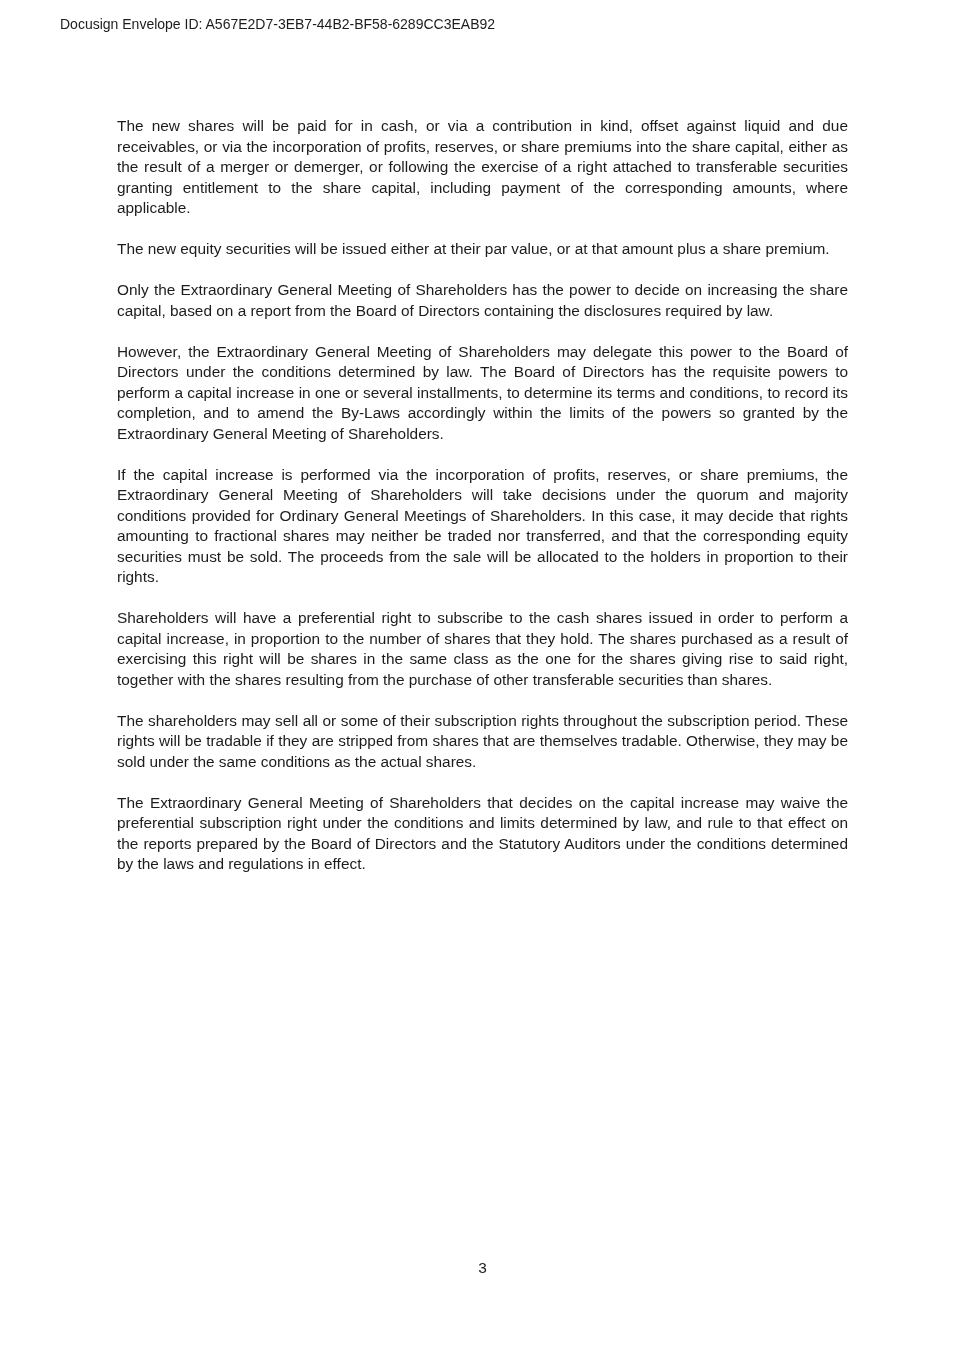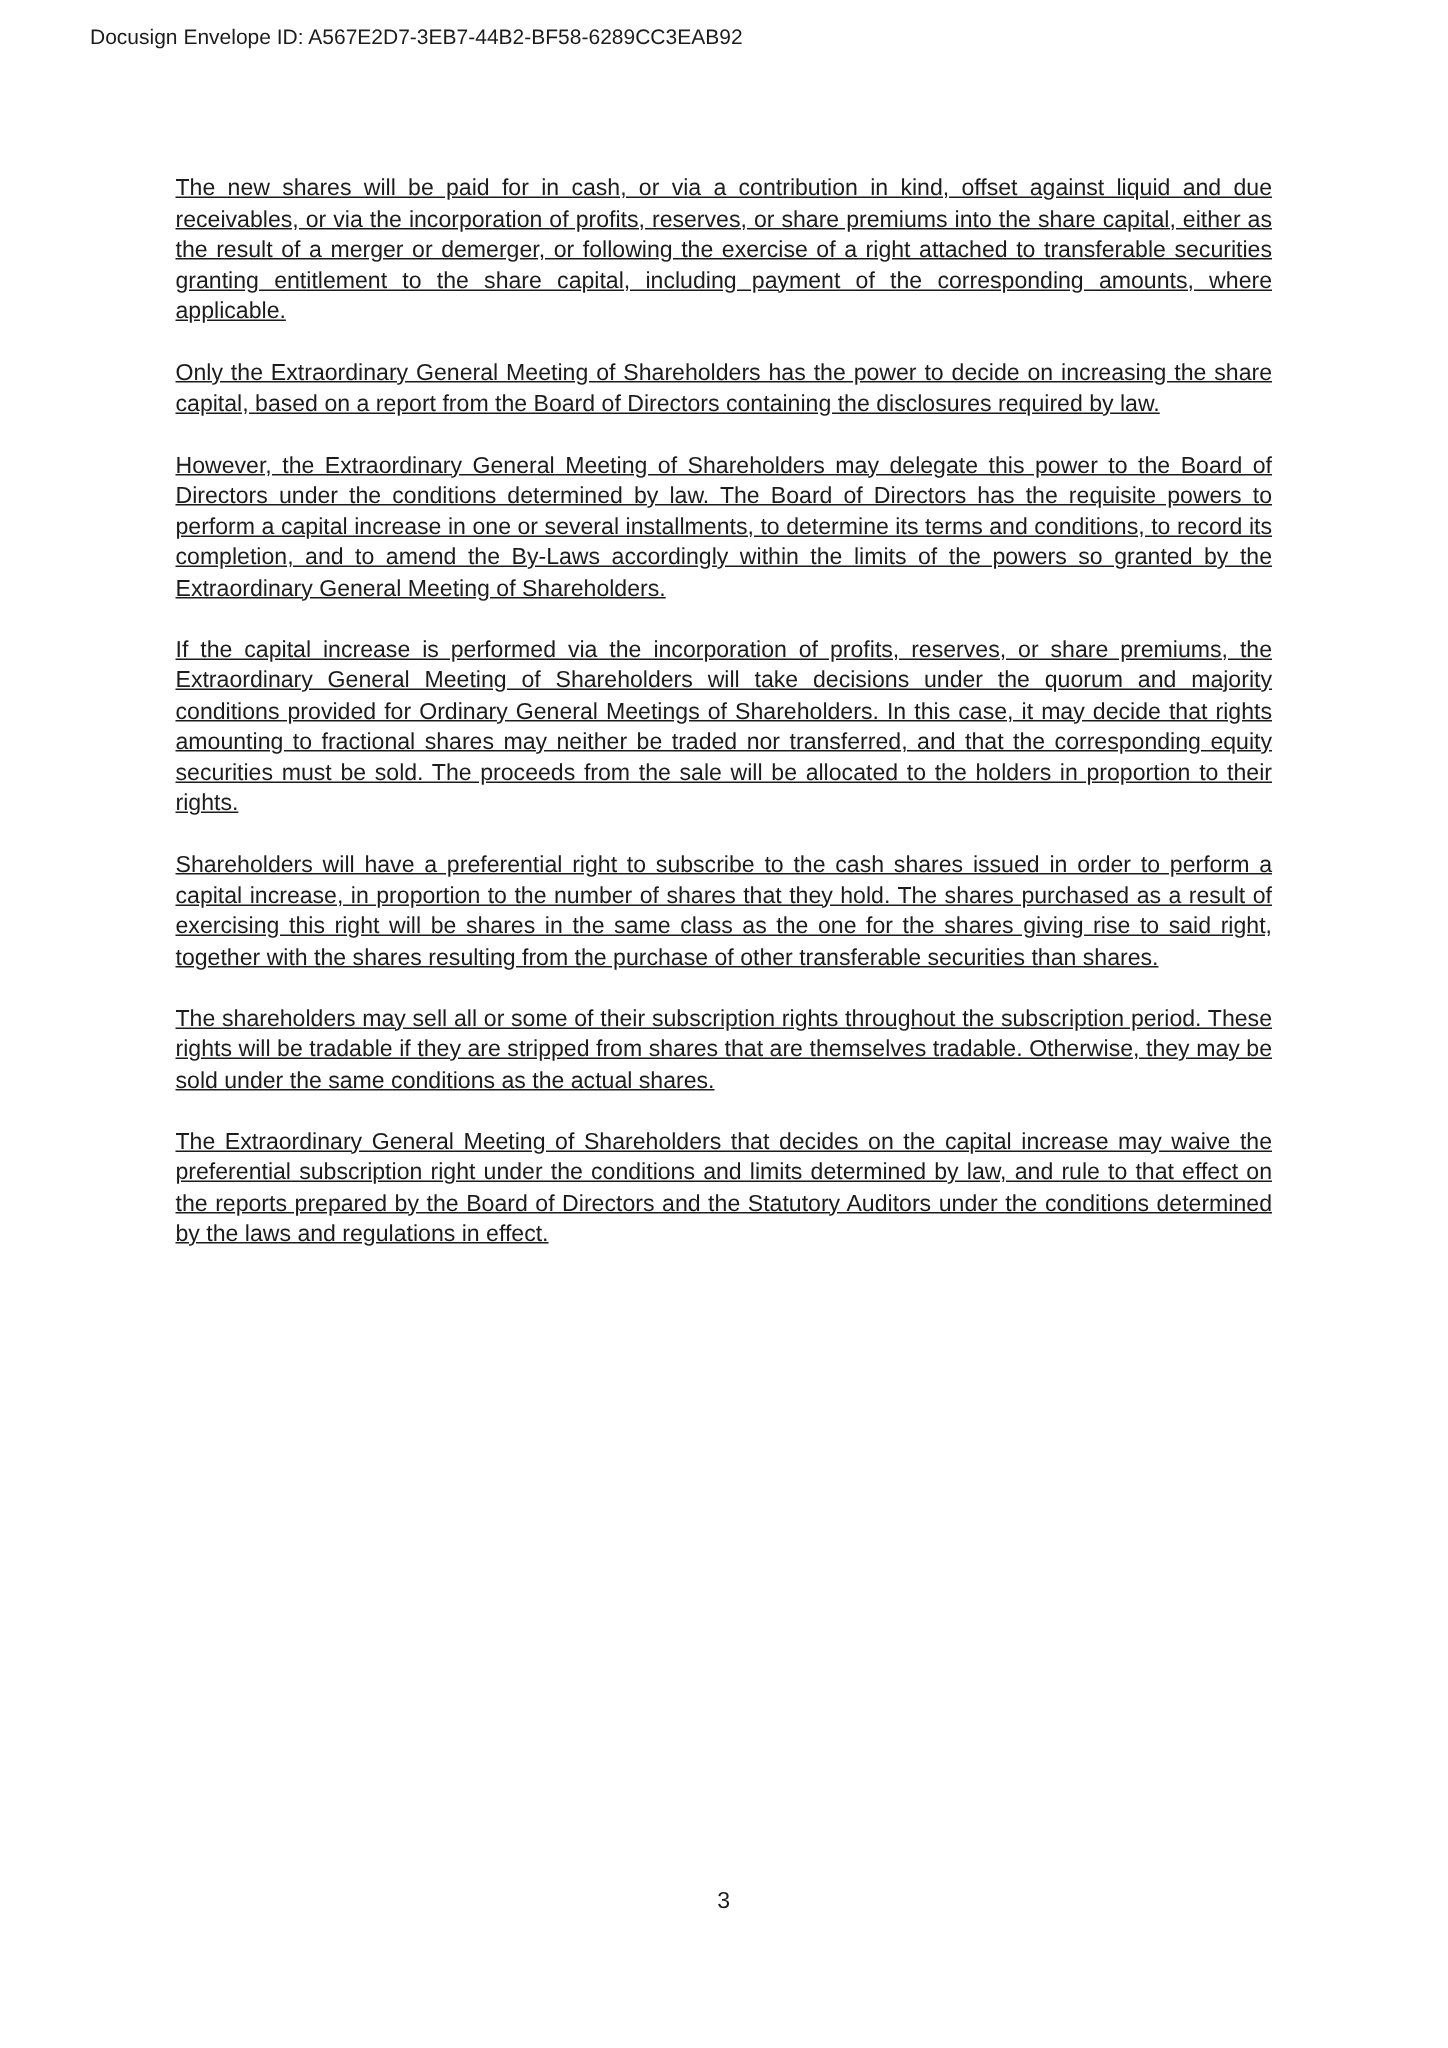--- a/index.html
+++ b/index.html
@@ -31,21 +31,20 @@
     left: 117px;
     top: 116px;
     width: 731px;
   }
   .doc-body p {
     margin: 0 0 20.5px 0;
     font-size: 15.4px;
     line-height: 20.5px;
     text-align: justify;
     color: #1c1c1c;
-    text-decoration: underline;
   }
   .page-number {
     position: absolute;
     left: 0;
     top: 1258px;
     width: 965px;
     text-align: center;
     font-size: 15.4px;
     line-height: 20px;
     color: #1c1c1c;
@@ -53,20 +52,21 @@
 </style>
 </head>
 <body>
 
 <div class="page">
 
   <div class="envelope-header">Docusign Envelope ID: A567E2D7-3EB7-44B2-BF58-6289CC3EAB92</div>
 
   <div class="doc-body">
     <p>The new shares will be paid for in cash, or via a contribution in kind, offset against liquid and due receivables, or via the incorporation of profits, reserves, or share premiums into the share capital, either as the result of a merger or demerger, or following the exercise of a right attached to transferable securities granting entitlement to the share capital, including payment of the corresponding amounts, where applicable.</p>
+    <p>The new equity securities will be issued either at their par value, or at that amount plus a share premium.</p>
     <p>Only the Extraordinary General Meeting of Shareholders has the power to decide on increasing the share capital, based on a report from the Board of Directors containing the disclosures required by law.</p>
     <p>However, the Extraordinary General Meeting of Shareholders may delegate this power to the Board of Directors under the conditions determined by law. The Board of Directors has the requisite powers to perform a capital increase in one or several installments, to determine its terms and conditions, to record its completion, and to amend the By-Laws accordingly within the limits of the powers so granted by the Extraordinary General Meeting of Shareholders.</p>
     <p>If the capital increase is performed via the incorporation of profits, reserves, or share premiums, the Extraordinary General Meeting of Shareholders will take decisions under the quorum and majority conditions provided for Ordinary General Meetings of Shareholders. In this case, it may decide that rights amounting to fractional shares may neither be traded nor transferred, and that the corresponding equity securities must be sold. The proceeds from the sale will be allocated to the holders in proportion to their rights.</p>
     <p>Shareholders will have a preferential right to subscribe to the cash shares issued in order to perform a capital increase, in proportion to the number of shares that they hold. The shares purchased as a result of exercising this right will be shares in the same class as the one for the shares giving rise to said right, together with the shares resulting from the purchase of other transferable securities than shares.</p>
     <p>The shareholders may sell all or some of their subscription rights throughout the subscription period. These rights will be tradable if they are stripped from shares that are themselves tradable. Otherwise, they may be sold under the same conditions as the actual shares.</p>
     <p>The Extraordinary General Meeting of Shareholders that decides on the capital increase may waive the preferential subscription right under the conditions and limits determined by law, and rule to that effect on the reports prepared by the Board of Directors and the Statutory Auditors under the conditions determined by the laws and regulations in effect.</p>
   </div>
 
   <div class="page-number">3</div>
 

